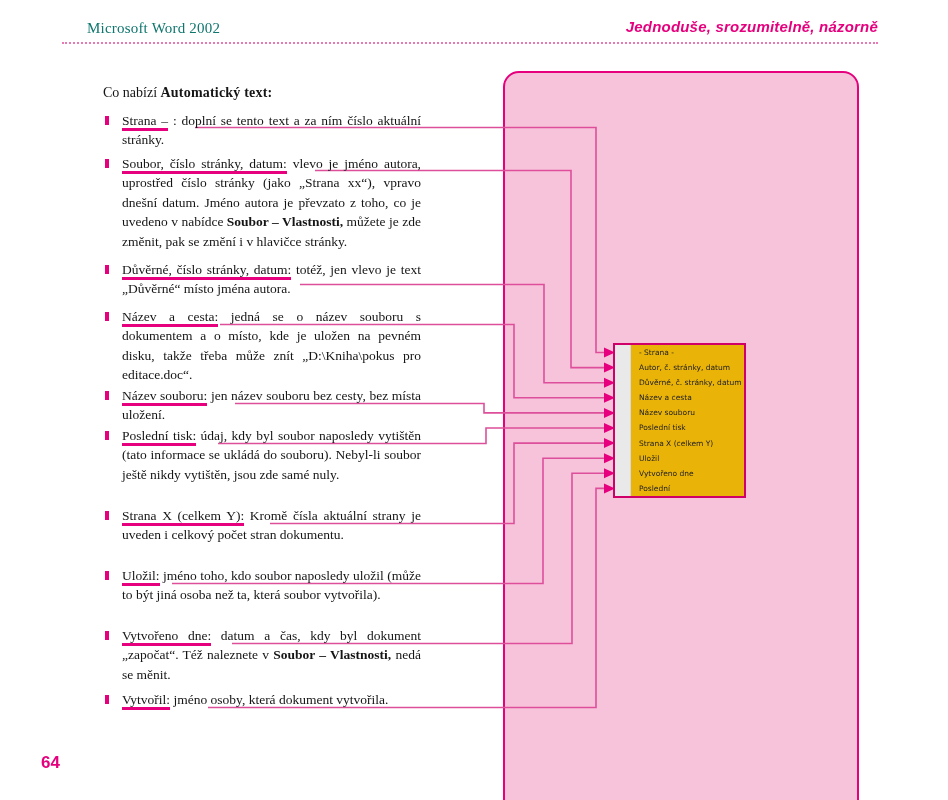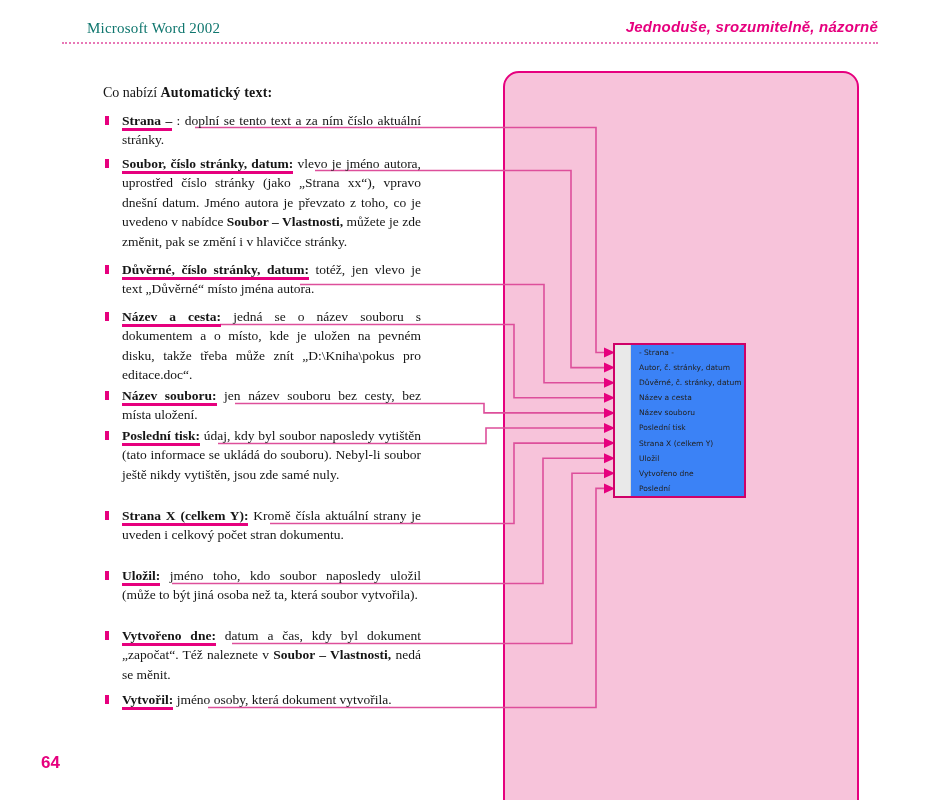--- a/index.html
+++ b/index.html
@@ -38,26 +38,26 @@
   .intro b{letter-spacing:.2px;margin-top:12px;}
   .item{
     position:absolute;left:103px;width:318px;
     font:13.5px/19.4px "Liberation Serif", serif;color:#151515;
     text-align:justify;
   }
   .item .bullet{
     position:absolute;left:2px;top:5px;width:4px;height:9px;background:#e6007e;
   }
   .item .txt{margin-left:19px;}
-  .term{font-weight:bold;border-bottom:3px solid #e6007e;padding-bottom:0px;}
+  .term{font-weight:normal;border-bottom:3px solid #e6007e;padding-bottom:0px;}
   .bseg{font-weight:bold;}
   
   .menu{
     position:absolute;left:613px;top:343px;width:129px;height:151px;
-    background:#3b82f6;border:2px solid #cf0068;
+    background:#eab308;border:2px solid #cf0068;
   }
   .menu .gutter{
     position:absolute;left:0;top:0;bottom:0;width:15px;
     background:#e9e9e9;border-right:1px solid #d8d8d8;
   }
   .menu-item{
     position:relative;height:15.1px;line-height:15.1px;padding-left:24px;
     font-family:"DejaVu Sans", sans-serif;font-size:7.5px;color:#222;
     white-space:nowrap;cursor:default;
   }

